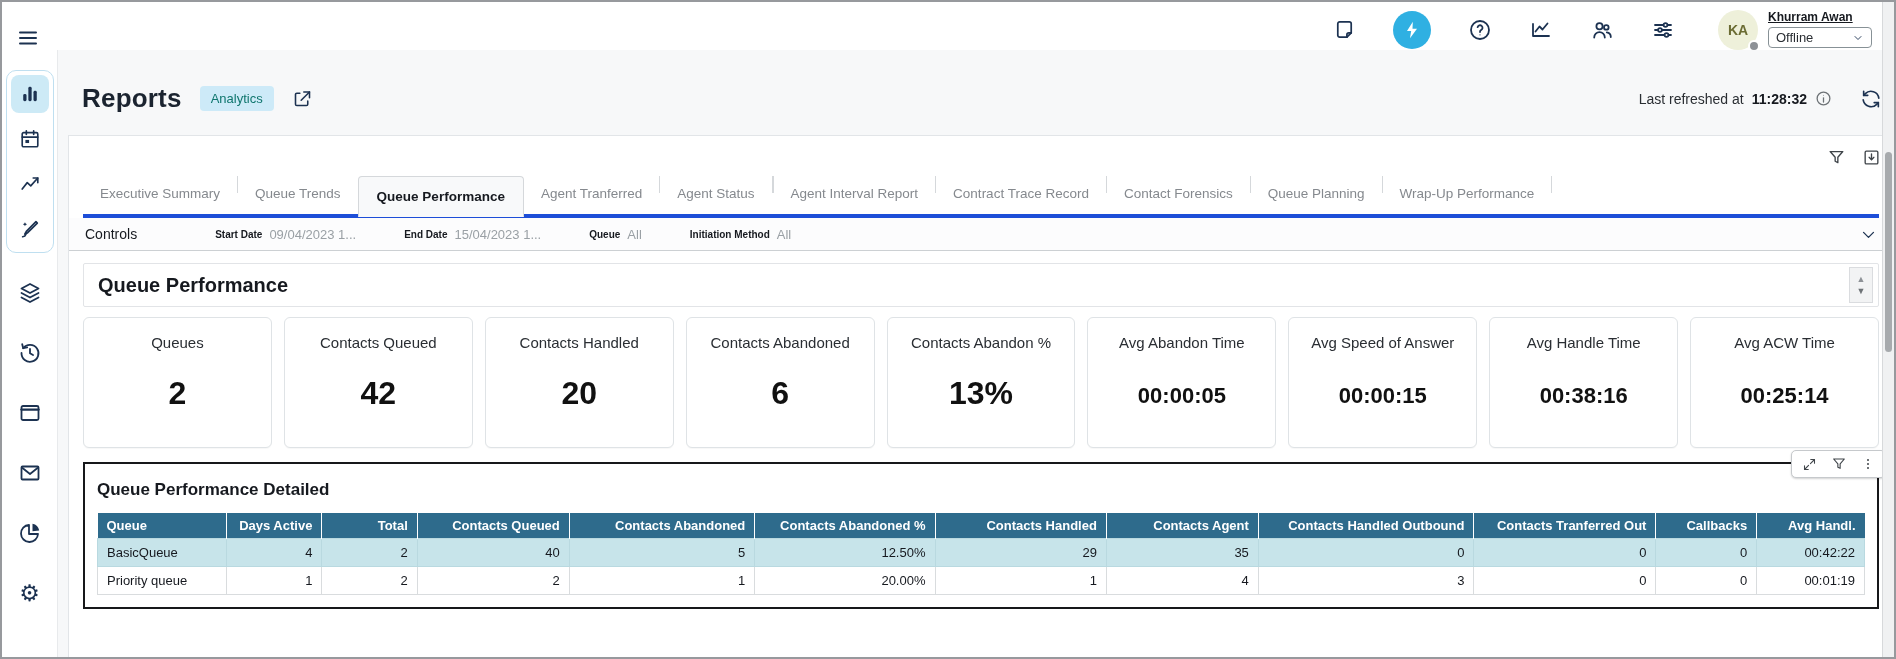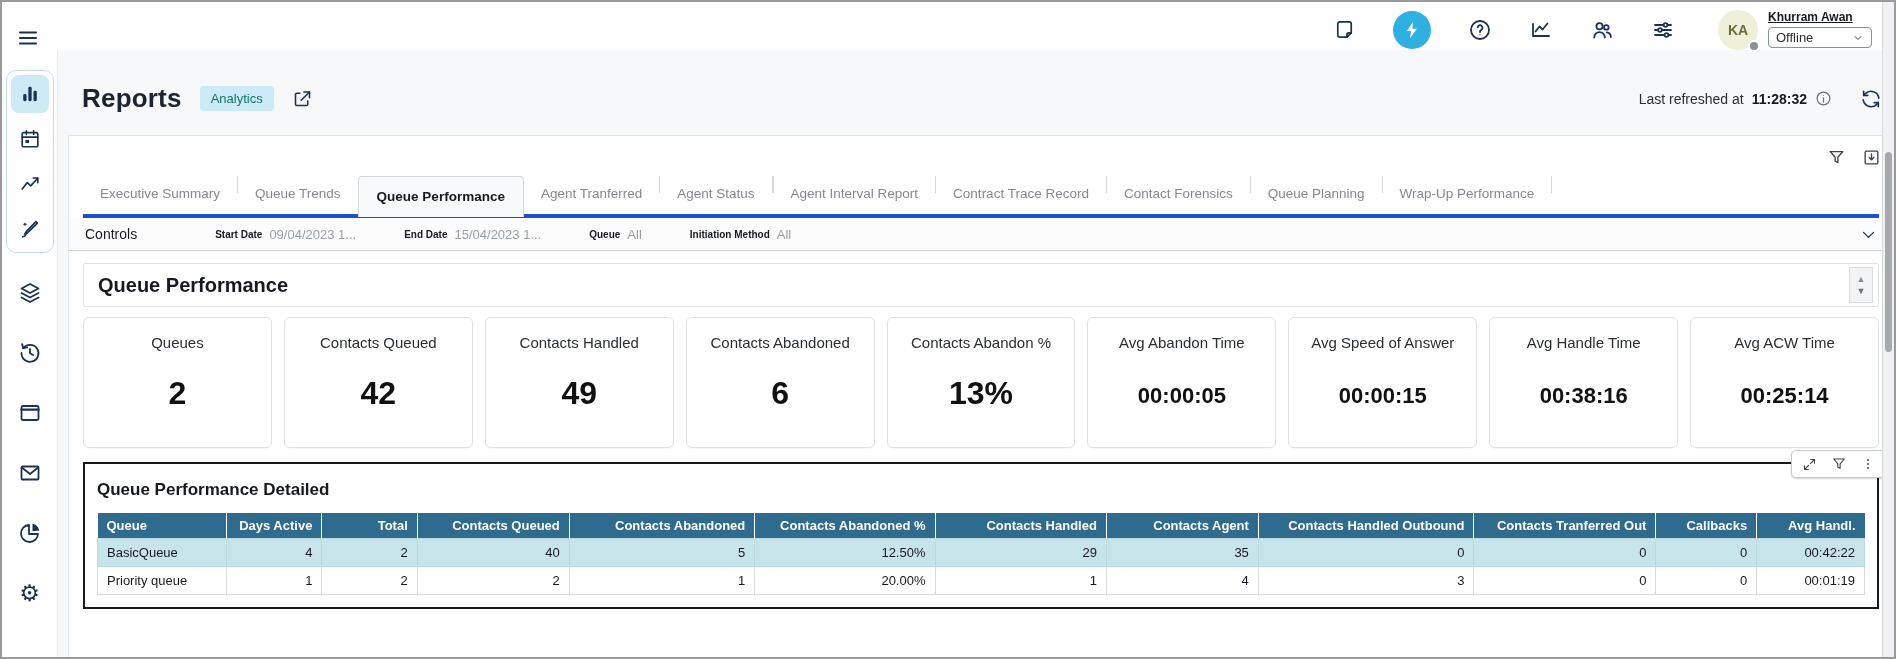--- a/index.html
+++ b/index.html
@@ -337,21 +337,21 @@
           <div class="kpi-card">
               <div class="kpi-label">Queues</div>
               <div class="kpi-value">2</div>
             </div>
           <div class="kpi-card">
               <div class="kpi-label">Contacts Queued</div>
               <div class="kpi-value">42</div>
             </div>
           <div class="kpi-card">
               <div class="kpi-label">Contacts Handled</div>
-              <div class="kpi-value">49</div>
+              <div class="kpi-value">20</div>
             </div>
           <div class="kpi-card">
               <div class="kpi-label">Contacts Abandoned</div>
               <div class="kpi-value">6</div>
             </div>
           <div class="kpi-card">
               <div class="kpi-label">Contacts Abandon %</div>
               <div class="kpi-value">13%</div>
             </div>
           <div class="kpi-card">

